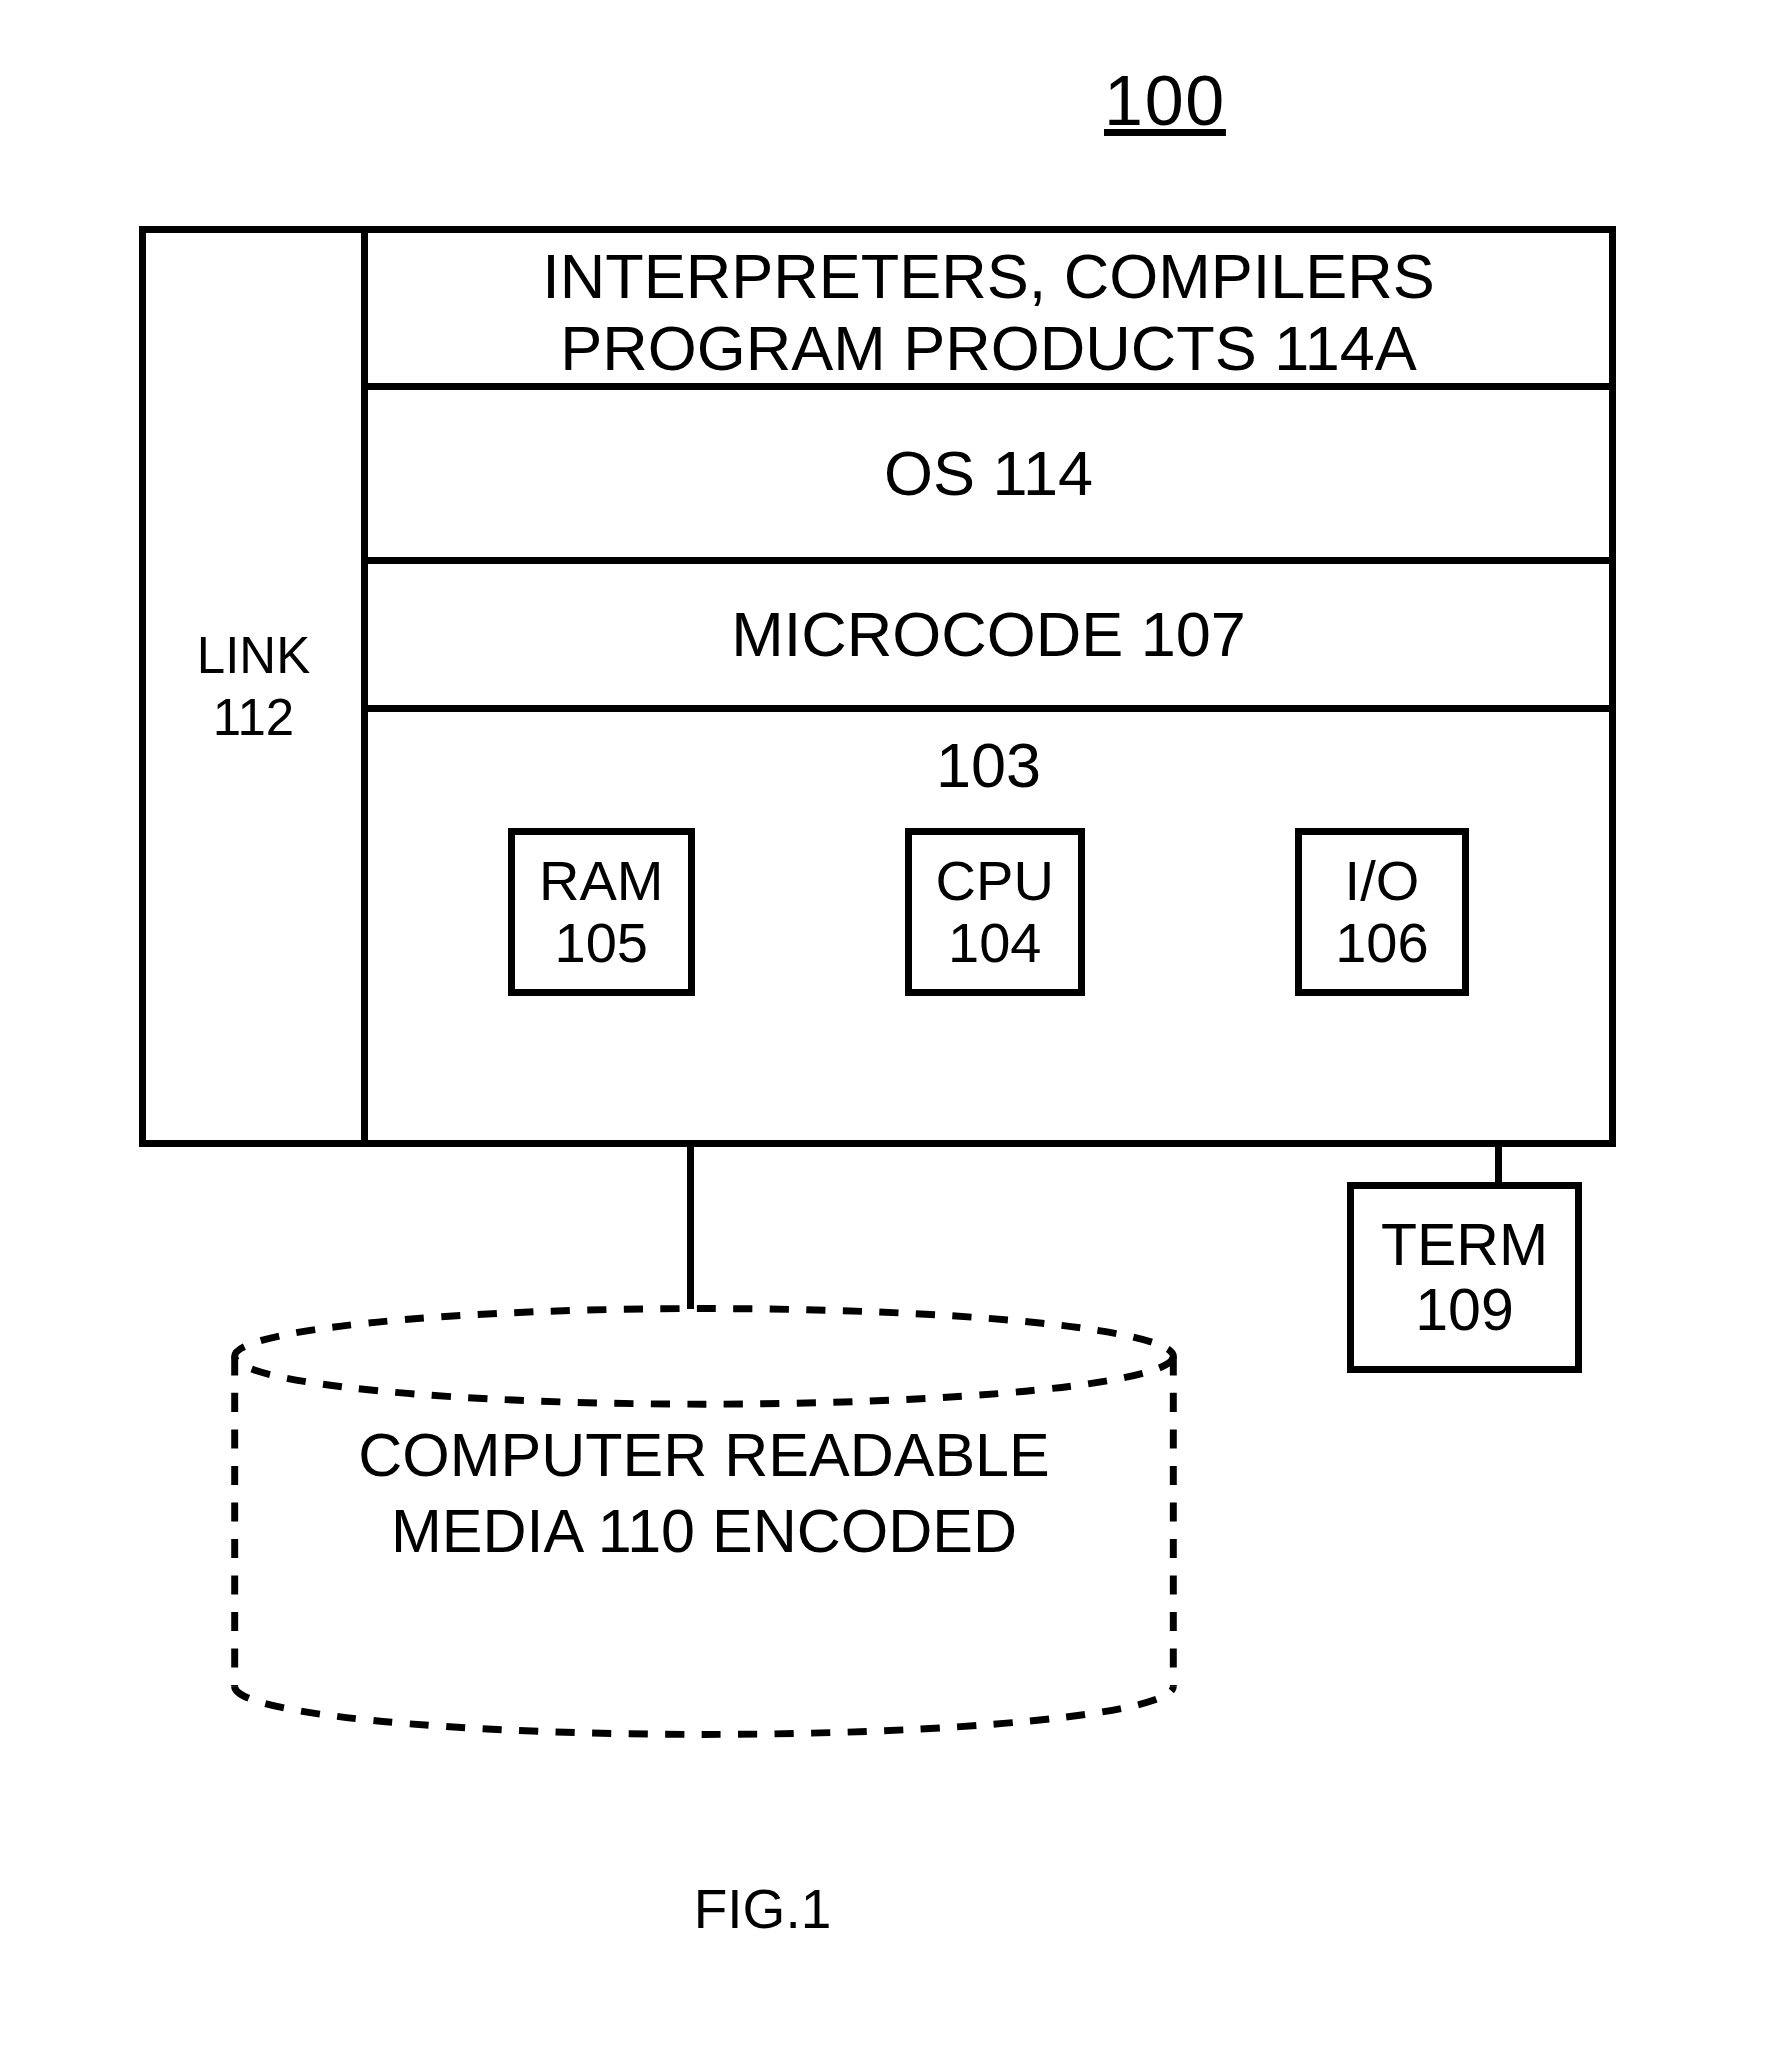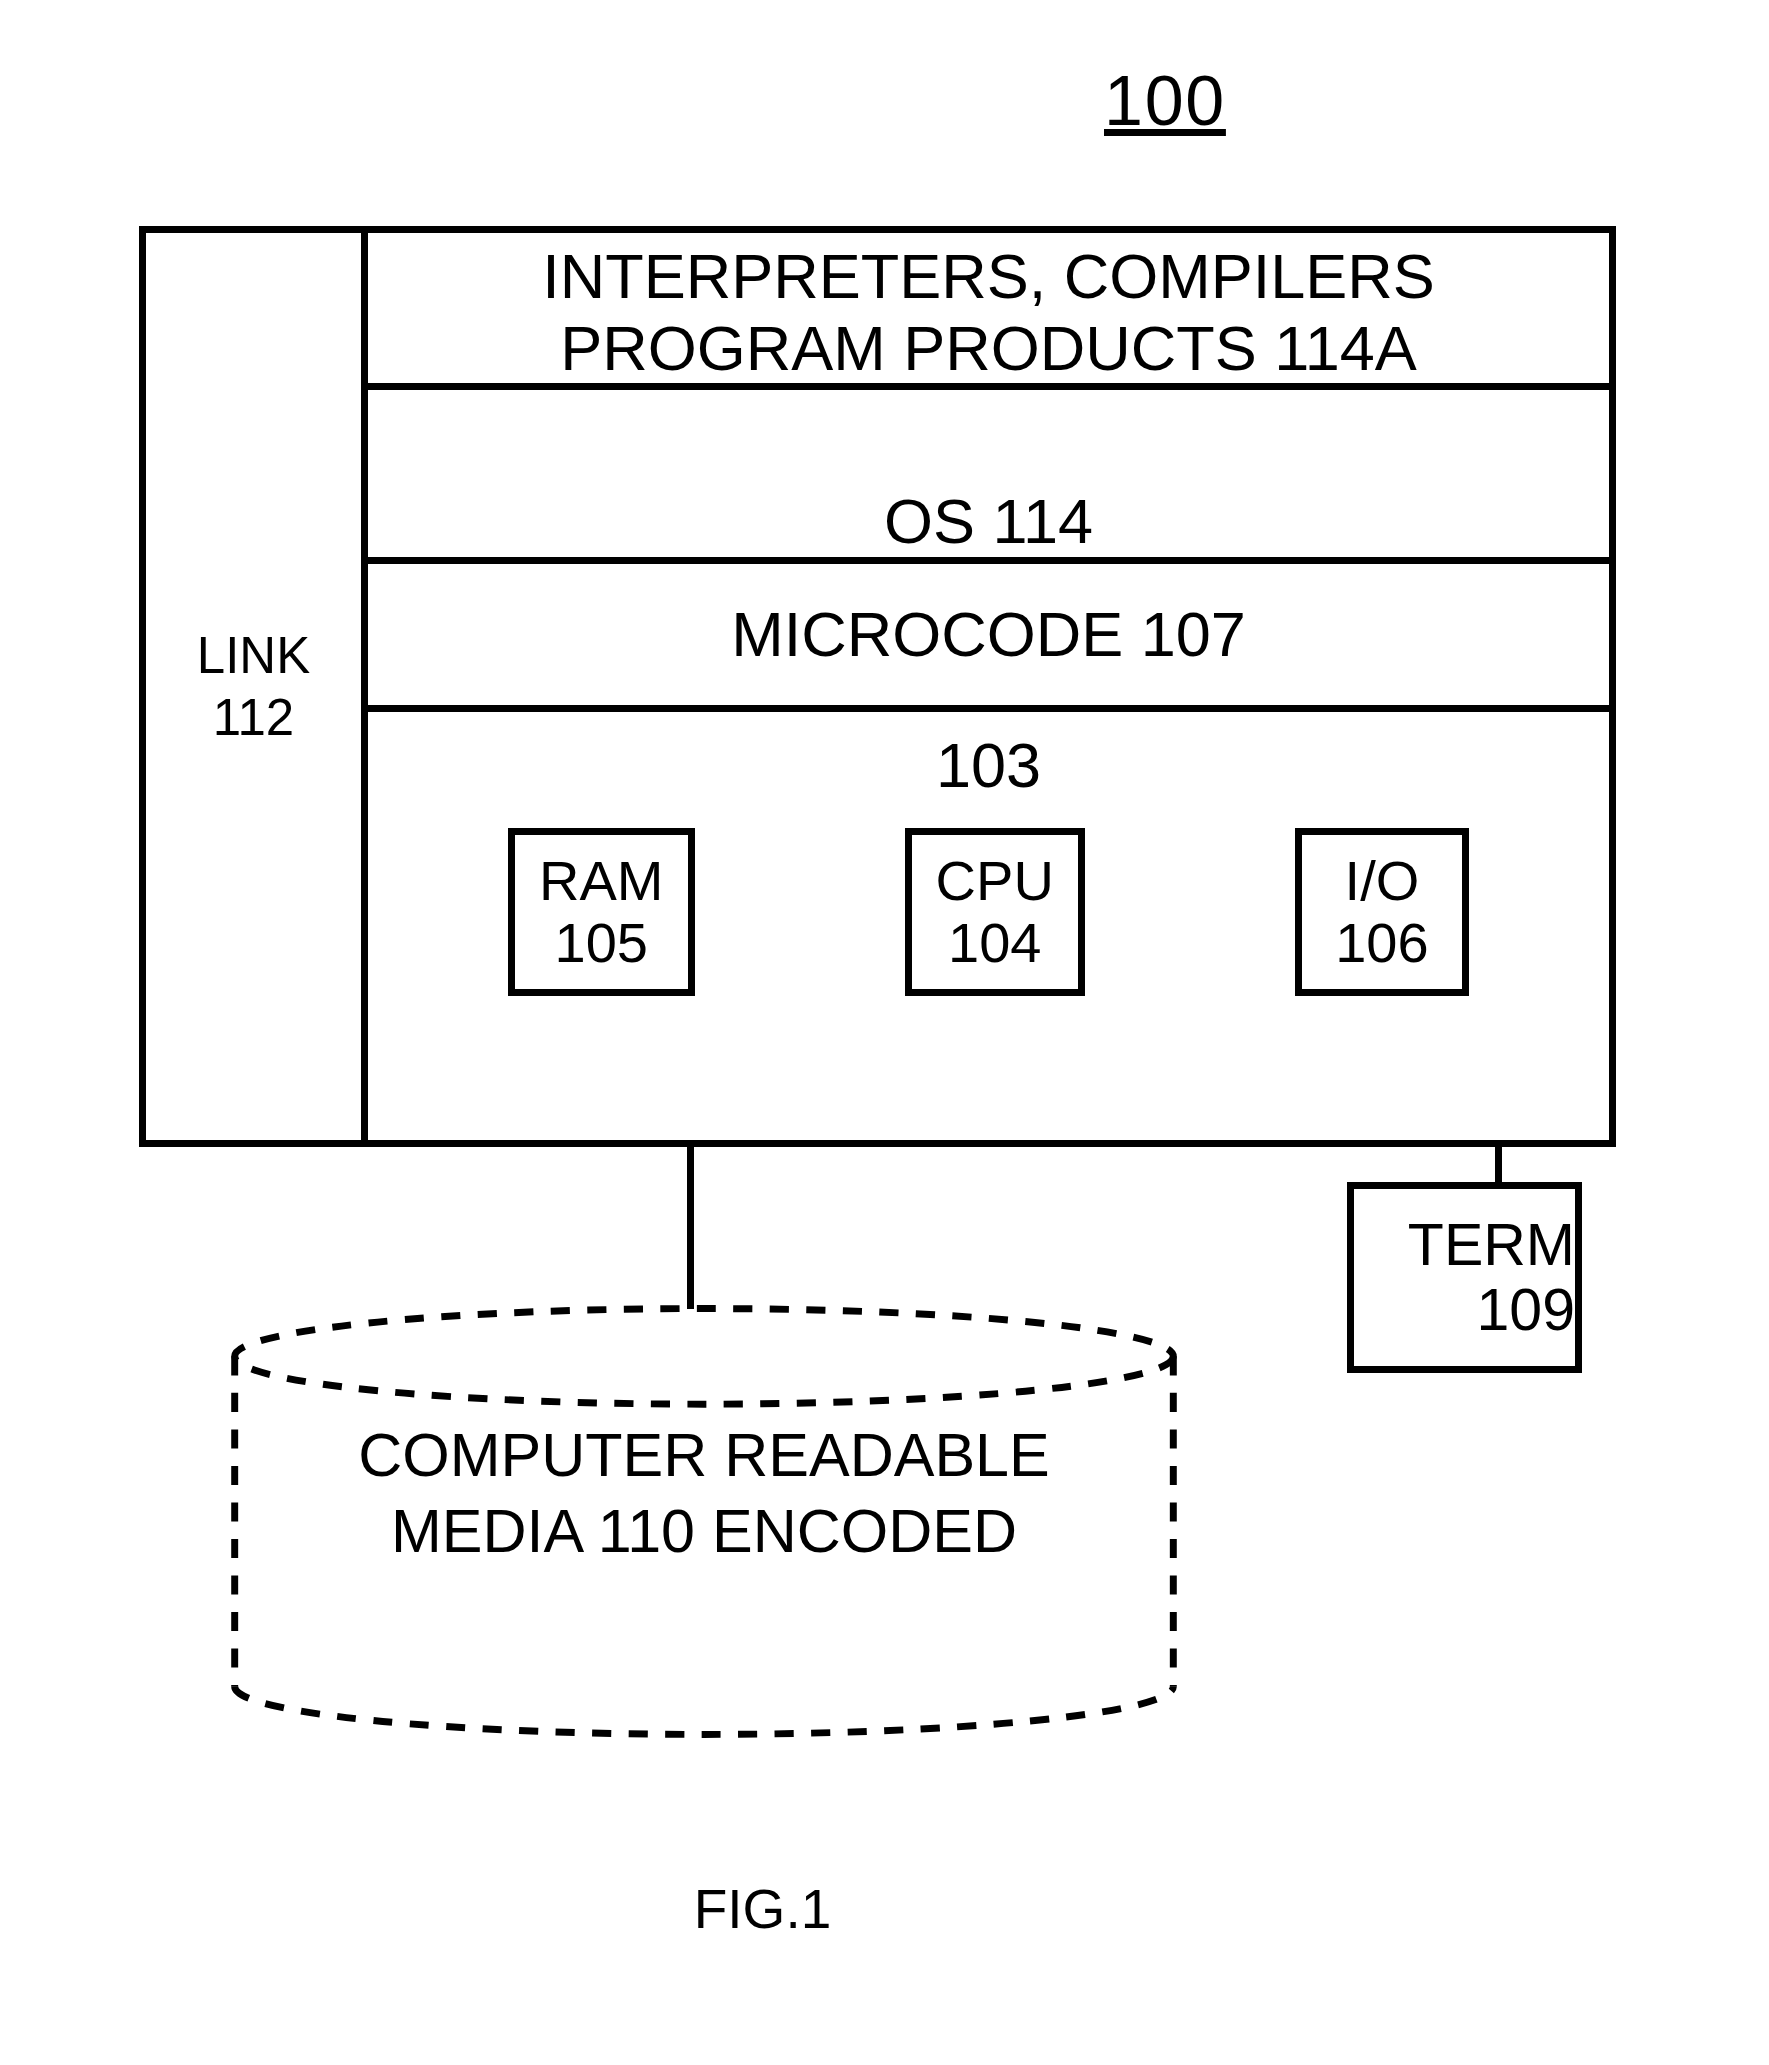--- a/index.html
+++ b/index.html
@@ -51,21 +51,21 @@
   .row {
     border-bottom: 7px solid #000;
     display: flex;
     align-items: center;
     justify-content: center;
     font-size: 63px;
     text-align: center;
     line-height: 1.15;
   }
   .row.r1 { height: 149px; margin-top: 8px; }
-  .row.r2 { height: 174px; align-items: flex-end; }
+  .row.r2 { height: 174px; }
   .row.r3 { height: 148px; }
   .row.hw {
     flex: 1;
     border-bottom: none;
     flex-direction: column;
     justify-content: flex-start;
     padding: 17.4px 35px 26px 35px;
   }
   .hw-label {
     font-size: 63px;
@@ -88,21 +88,21 @@
   .term-box {
     position: absolute;
     left: 1347px;
     top: 1182px;
     width: 235px;
     height: 191px;
     border: 7px solid #000;
     background: #fff;
     display: flex;
     flex-direction: column;
-    align-items: flex-end;
+    align-items: center;
     justify-content: center;
     font-size: 59px;
     line-height: 1.1;
   }
   .term-connector {
     position: absolute;
     left: 1495px;
     top: 1144px;
     width: 7px;
     height: 45px;

